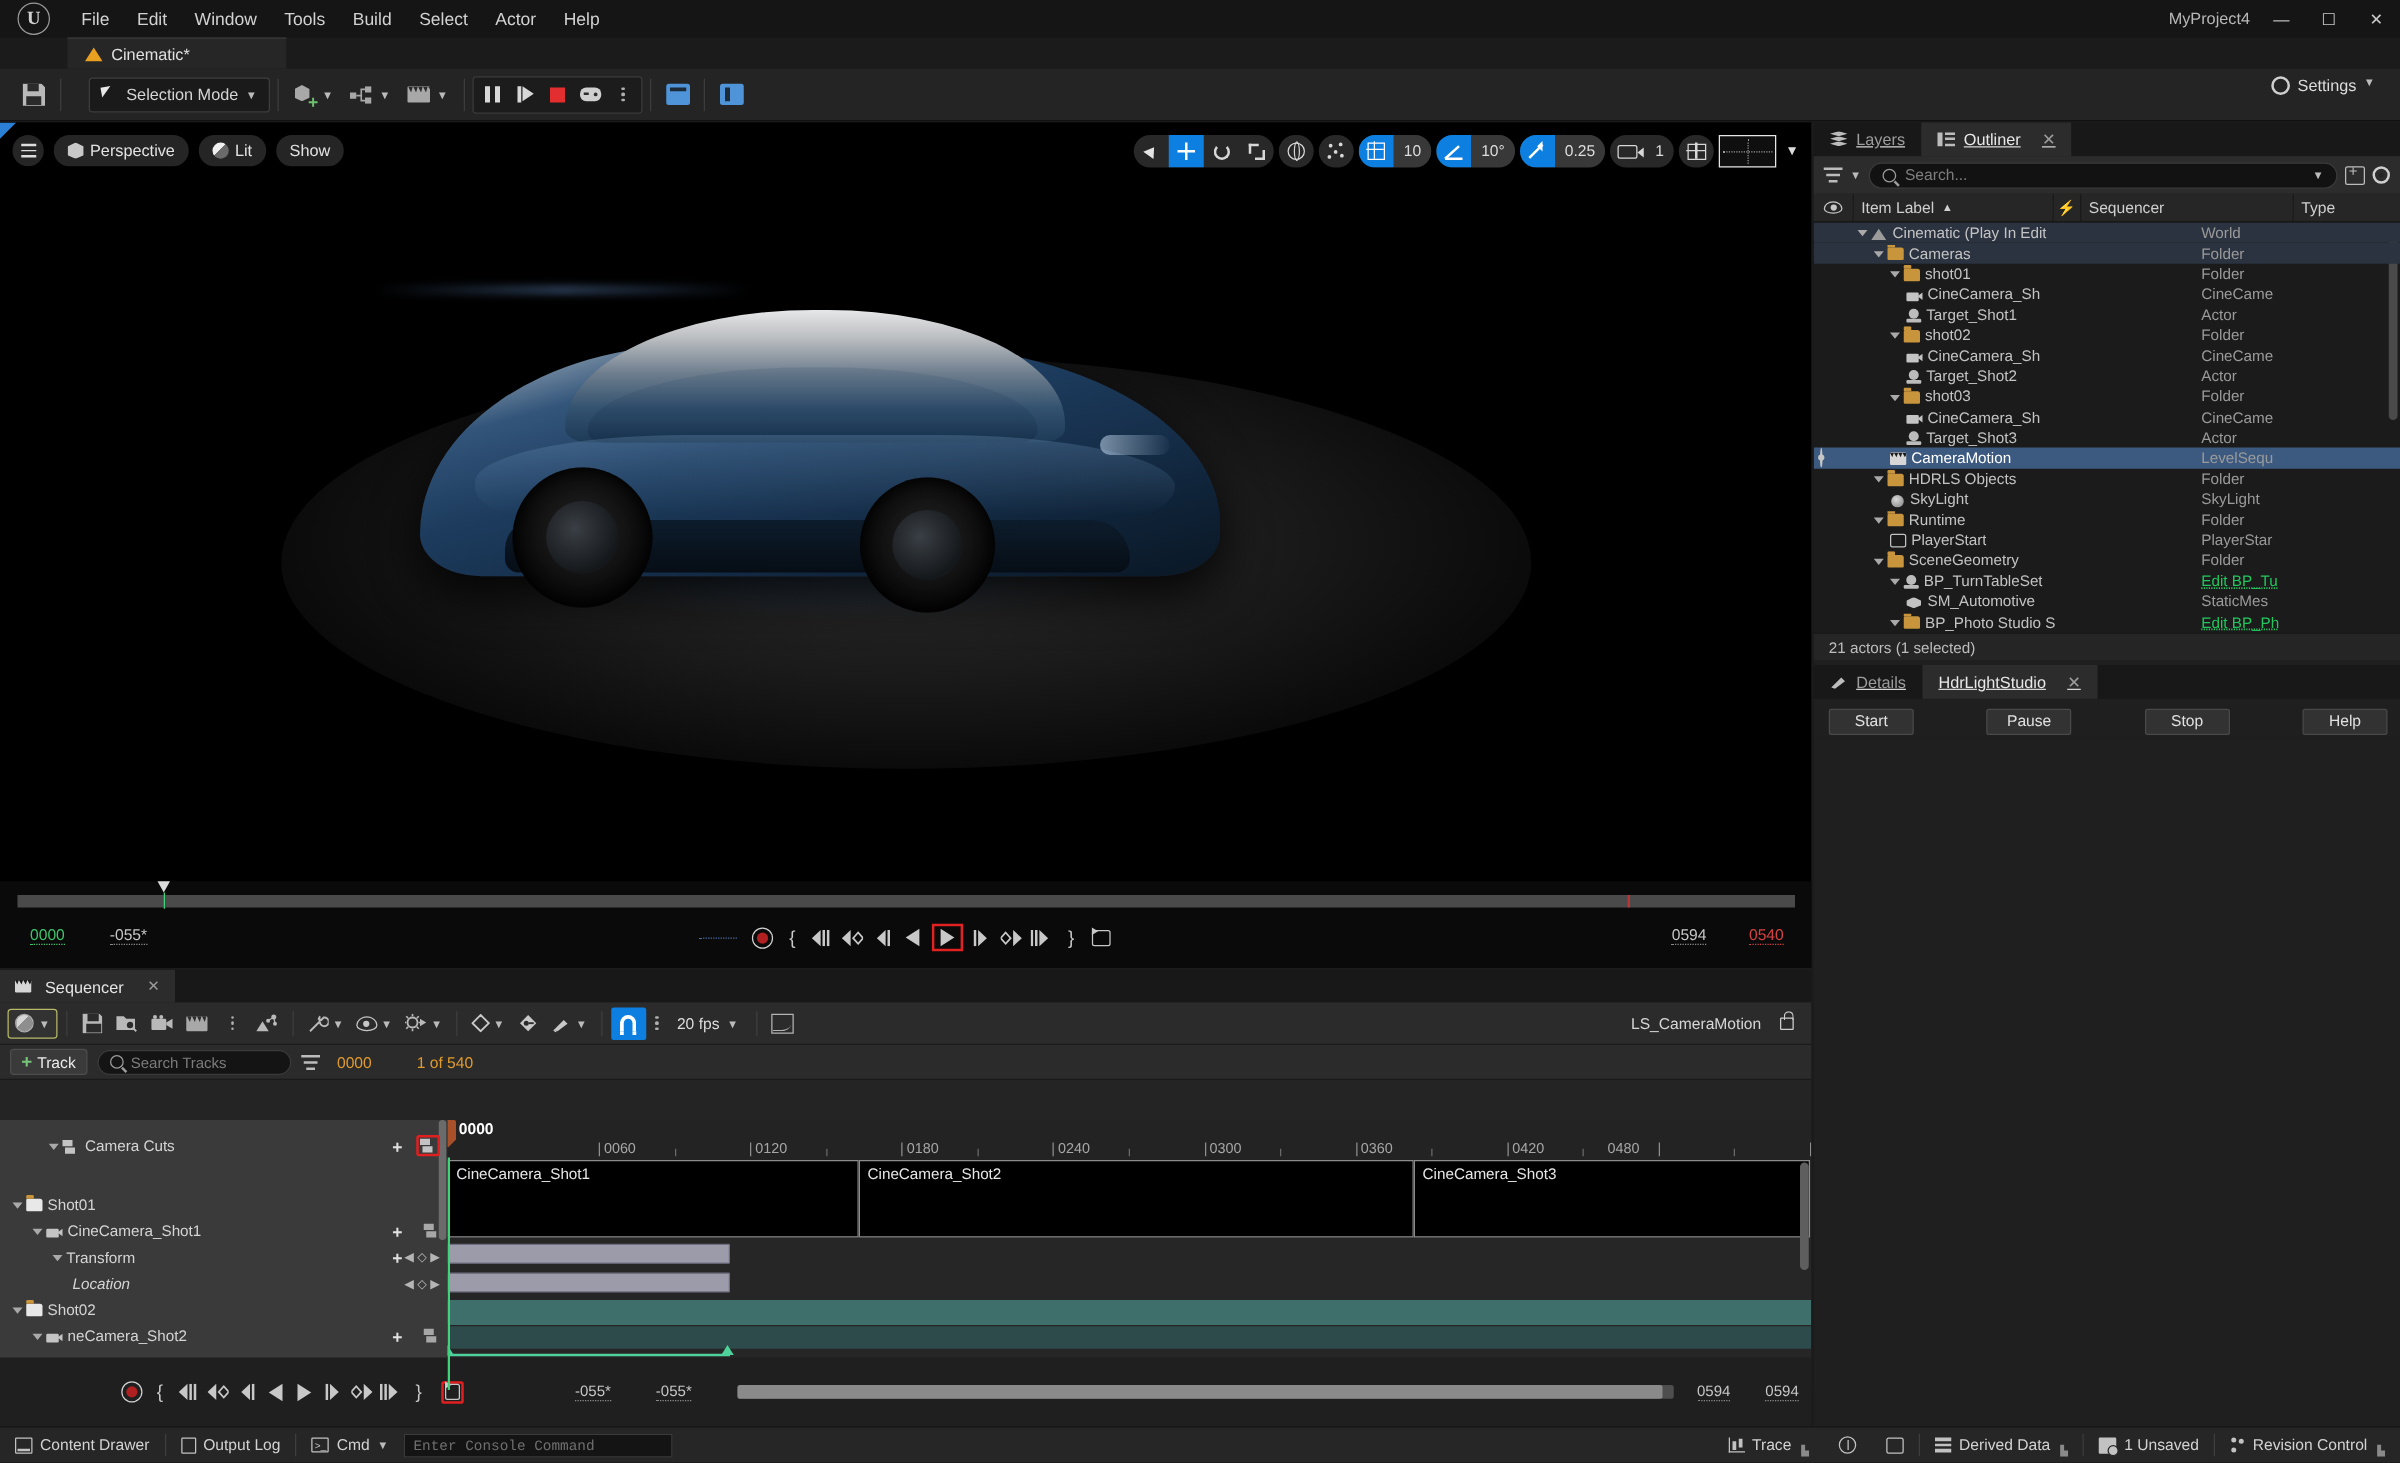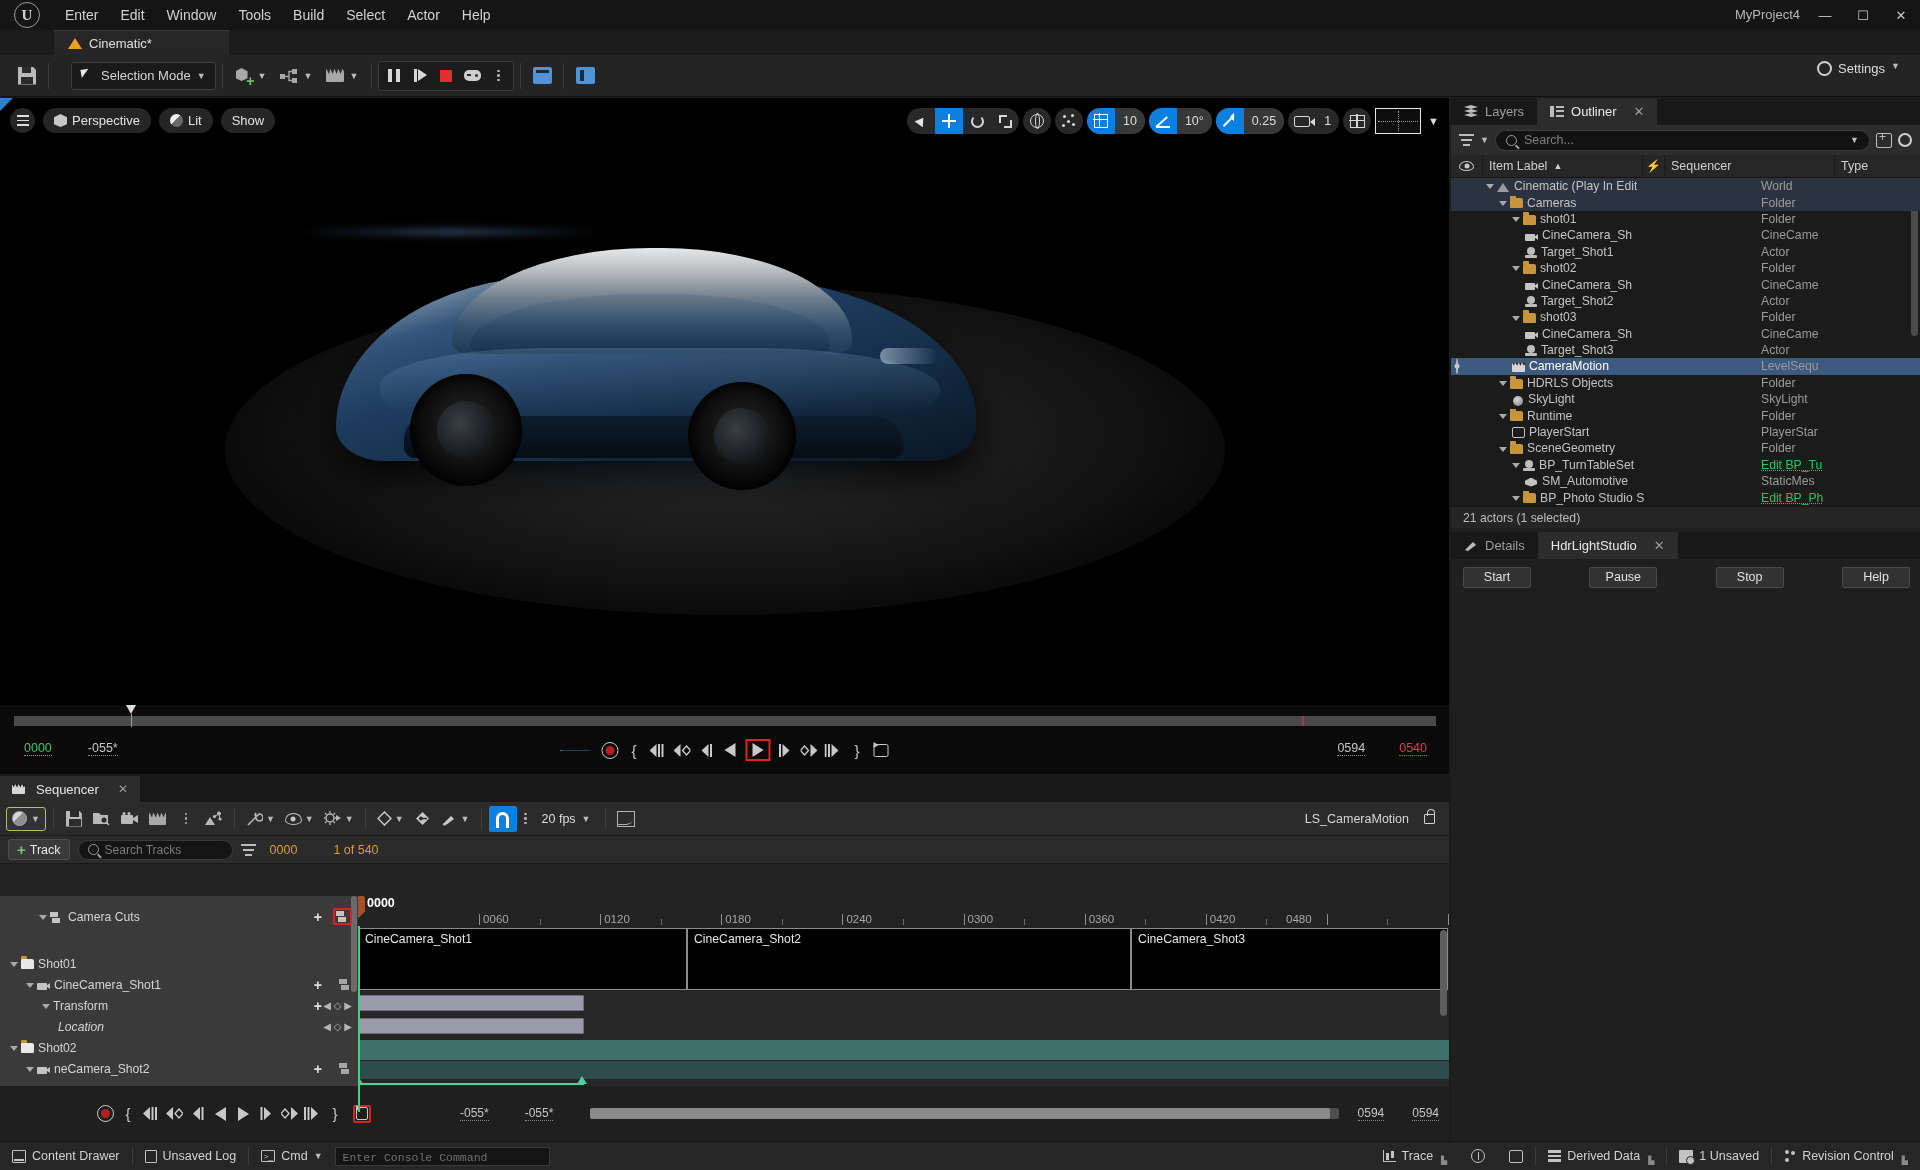--- a/index.html
+++ b/index.html
@@ -228,21 +228,21 @@
   .tri-l{width:0;height:0;border-right:11px solid #c8c8c8;border-top:7px solid transparent;border-bottom:7px solid transparent;}
   .play-hl{border:2px solid #e02222;padding:2px 5px;display:flex;align-items:center;justify-content:center;}
   .bracket{color:#c8c8c8;font-size:15px;line-height:1;}
   .loop-ico{width:15px;height:13px;border:1.7px solid #c8c8c8;border-radius:2px;position:relative;}
   .loop-ico::after{content:"";position:absolute;left:-1px;top:-3px;width:0;height:0;
     border-left:5px solid #c8c8c8;border-top:3px solid transparent;border-bottom:3px solid transparent;}
   .dash-line{width:30px;height:1px;border-bottom:1.5px dotted #4a6fa5;margin-right:6px;}
 
   
   .rpanel{position:absolute;left:1451px;top:98px;width:469px;height:1043px;background:#1f1f1f;}
-  .tabrow{height:27px;background:#181818;display:flex;align-items:flex-end;}
+  .tabrow{height:27px;background:#181818;display:flex;align-items:flex-end;text-decoration:underline;}
   .tab{height:27px;display:flex;align-items:center;gap:7px;padding:0 13px;font-size:13px;color:#9d9d9d;}
   .tab.active{background:#2c2c2c;color:#e8e8e8;}
   .tab .x{font-size:13px;color:#9b9b9b;margin-left:10px;}
   .layers-ico{width:14px;height:13px;position:relative;}
   .layers-ico i{position:absolute;left:0;width:14px;height:4px;background:#bcbcbc;
     clip-path:polygon(50% 0,100% 50%,50% 100%,0 50%);display:block;}
   .outliner-ico{width:14px;height:12px;position:relative;}
   .outliner-ico i{position:absolute;background:#bcbcbc;display:block;}
 
   .searchrow{height:30px;background:#2c2c2c;display:flex;align-items:center;gap:6px;padding:0 8px;}
@@ -418,21 +418,21 @@
 </style>
 </head>
 <body>
 
 <div class="app">
 
   <div class="menubar">
     <div class="ue-logo">
         <div class="circ">U</div>
       </div>
-    <div class="menu-item">Enter</div>
+    <div class="menu-item">File</div>
     <div class="menu-item">Edit</div>
     <div class="menu-item">Window</div>
     <div class="menu-item">Tools</div>
     <div class="menu-item">Build</div>
     <div class="menu-item">Select</div>
     <div class="menu-item">Actor</div>
     <div class="menu-item">Help</div>
     <div class="win-title">MyProject4</div>
     <div class="win-btns">
       <div class="win-btn">—</div>
@@ -1176,21 +1176,21 @@
   </div>
 
   <div class="statusbar">
     <div class="sb-btn">
         <span class="drawer-ico"></span>
         <span>Content Drawer</span>
       </div>
     <div class="sb-div"></div>
     <div class="sb-btn">
         <span class="log-ico"></span>
-        <span>Unsaved Log</span>
+        <span>Output Log</span>
       </div>
     <div class="sb-div"></div>
     <div class="sb-btn">
         <span class="cmd-ico">&gt;_</span>
         <span>Cmd</span>
         <span class="chev">▼</span>
       </div>
     <div class="cmd-input">Enter Console Command</div>
     <div class="sb-spacer"></div>
     <div class="sb-btn">

